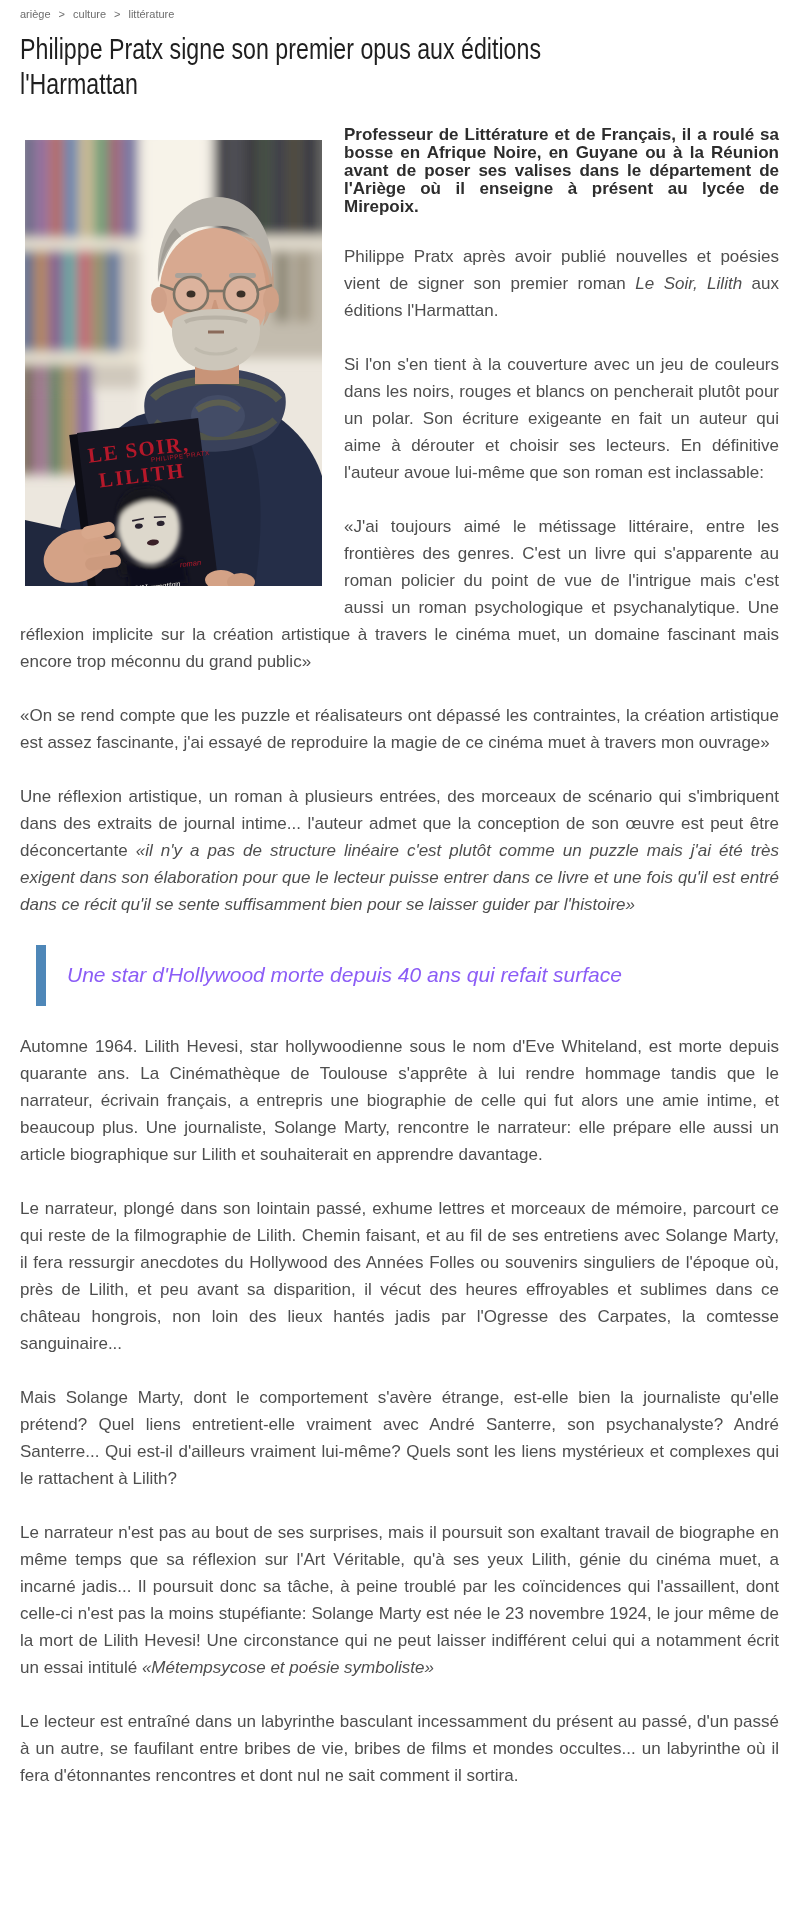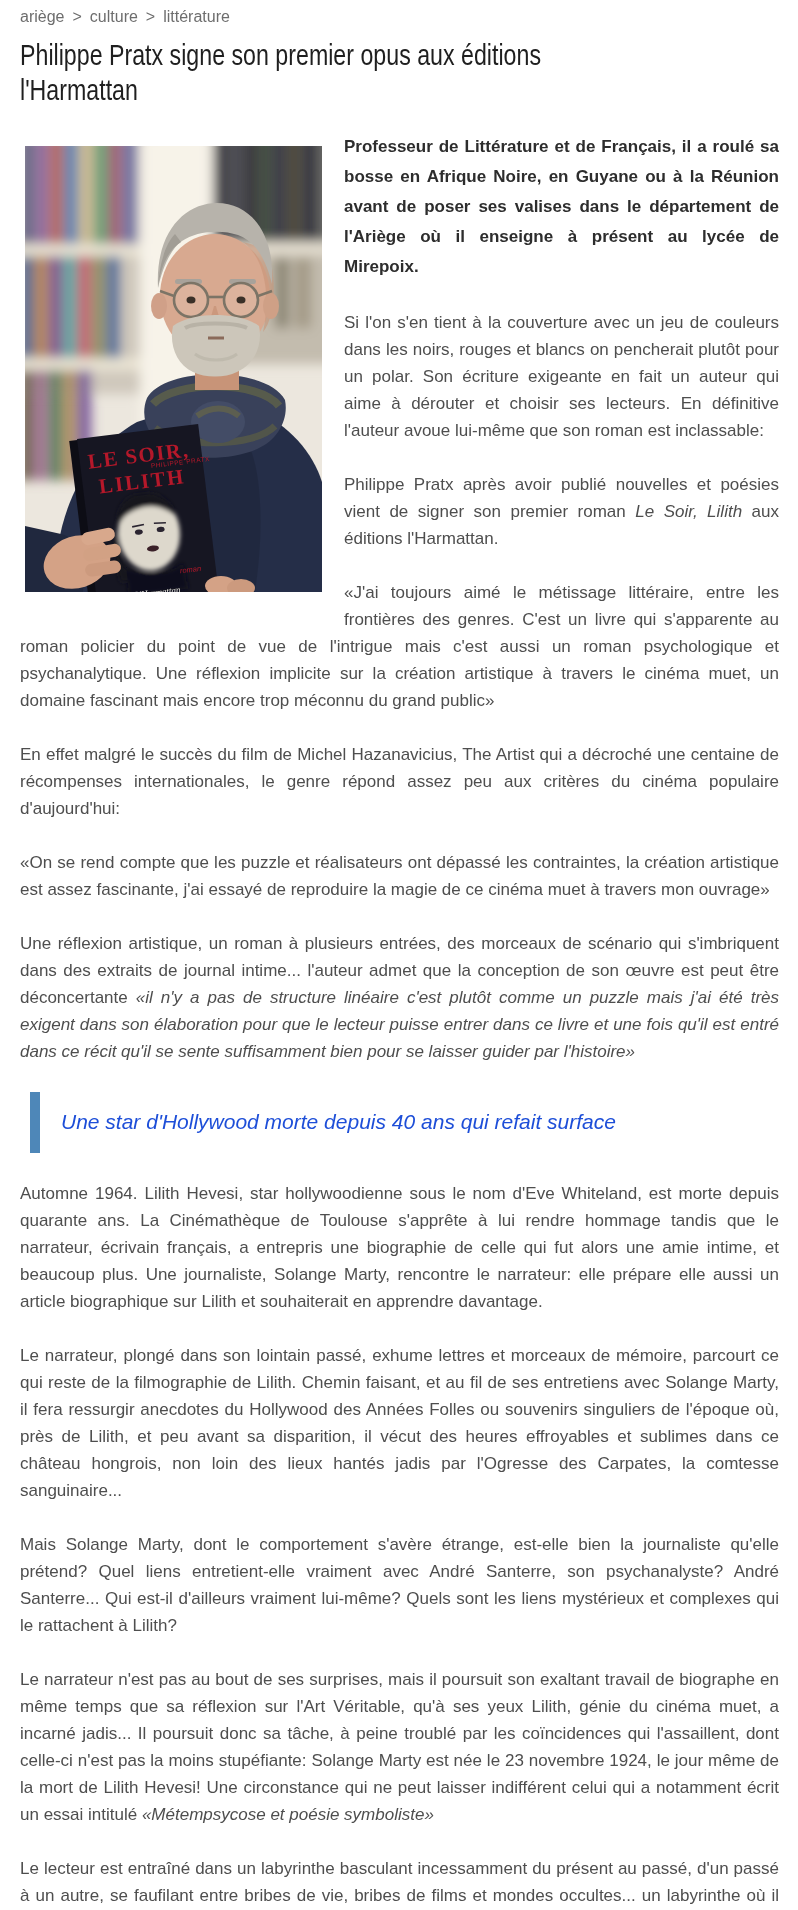--- a/index.html
+++ b/index.html
@@ -1,28 +1,28 @@
 <!DOCTYPE html>
 <html lang="fr"><head>
 <meta charset="utf-8">
 <style>
   html,body{margin:0;padding:0;background:#ffffff;}
   body{width:798px;font-family:"Liberation Sans",sans-serif;color:#4e4e4e;-webkit-font-smoothing:antialiased;}
   .page{padding:6px 19px 26px 20px;}
-  .breadcrumb{font-size:16px;color:#6d6d6d;margin:2px 0 12px;text-align:left;}
+  .breadcrumb{font-size:11px;color:#6d6d6d;margin:2px 0 12px;text-align:left;}
   .breadcrumb a{color:#6d6d6d;text-decoration:none;cursor:pointer;}
   .crumb-sep{margin:0 8px;color:#6d6d6d;}
   h1.title{margin:0 0 24px;font-weight:400;font-size:29px;line-height:35px;color:#1f1f1f;width:760px;transform:scaleX(0.8);transform-origin:0 0;}
   .article{font-size:17px;line-height:27px;text-align:justify;}
   .article p{margin:0 0 27px;}
   .photo{float:left;margin:14px 22px 18px 5px;display:block;background:#ddd;}
-  .intro{font-weight:700;color:#2d2d2d;line-height:30px;margin-bottom:21px;}
+  .intro{font-weight:700;color:#2d2d2d;line-height:18px;margin-bottom:21px;}
   .quote{}
   .iq{font-style:italic;}
-  .subhead{border-left:10px solid #4e87b8;margin:0 0 27px 10px;padding:17px 0 18px 21px;font-size:21px;line-height:26px;font-style:italic;color:#1d4ed8;text-align:left;}
+  .subhead{border-left:10px solid #4e87b8;margin:0 0 27px 16px;padding:17px 0 18px 21px;font-size:21px;line-height:26px;font-style:italic;color:#8b5cf6;text-align:left;}
 </style>
 </head>
 <body>
 
 <div class="page">
 
   <nav class="breadcrumb">
     <a>ariège</a><span class="crumb-sep">&gt;</span><a>culture</a><span class="crumb-sep">&gt;</span><a>littérature</a>
   </nav>
 
@@ -149,27 +149,26 @@
           <rect x="58" y="400" width="38" height="13" rx="6.5" fill="#d2a184" transform="rotate(-10 77 406)"></rect>
           <rect x="60" y="416" width="36" height="13" rx="6.5" fill="#cc9a7e" transform="rotate(-8 78 422)"></rect>
           <ellipse cx="196" cy="440" rx="16" ry="10" fill="#d4a286"></ellipse>
           <ellipse cx="216" cy="442" rx="14" ry="9" fill="#cc9a7e"></ellipse>
         </g>
       </g>
     </svg>
 
     <p class="intro">Professeur de Littérature et de Français, il a roulé sa bosse en Afrique Noire, en Guyane ou à la Réunion avant de poser ses valises dans le département de l'Ariège où il enseigne à présent au lycée de Mirepoix.</p>
 
+    <p><span>Philippe Pratx après avoir publié nouvelles et poésies vient de signer son premier roman </span><span class="iq">Le Soir, Lilith</span><span> aux éditions l'Harmattan.</span></p>
+
     <p>Si l'on s'en tient à la couverture avec un jeu de couleurs dans les noirs, rouges et blancs on pencherait plutôt pour un polar. Son écriture exigeante en fait un auteur qui aime à dérouter et choisir ses lecteurs. En définitive l'auteur avoue lui-même que son roman est inclassable:</p>
-
-    <p><span>Philippe Pratx après avoir publié nouvelles et poésies vient de signer son premier roman </span><span class="iq">Le Soir, Lilith</span><span> aux éditions l'Harmattan.</span></p>
 
     <p class="quote">«J'ai toujours aimé le métissage littéraire, entre les frontières des genres. C'est un livre qui s'apparente au roman policier du point de vue de l'intrigue mais c'est aussi un roman psychologique et psychanalytique. Une réflexion implicite sur la création artistique à travers le cinéma muet, un domaine fascinant mais encore trop méconnu du grand public»</p>
 
-    <p>En effet malgré le succès du film de Michel Hazanavicius, The Artist qui a décroché une centaine de récompenses internationales, le genre répond assez peu aux critères du cinéma populaire d'aujourd'hui:</p>
 
     <p class="quote">«On se rend compte que les puzzle et réalisateurs ont dépassé les contraintes, la création artistique est assez fascinante, j'ai essayé de reproduire la magie de ce cinéma muet à travers mon ouvrage»</p>
 
     <p><span>Une réflexion artistique, un roman à plusieurs entrées, des morceaux de scénario qui s'imbriquent dans des extraits de journal intime... l'auteur admet que la conception de son œuvre est peut être déconcertante </span><span class="iq">«il n'y a pas de structure linéaire c'est plutôt comme un puzzle mais j'ai été très exigent dans son élaboration pour que le lecteur puisse entrer dans ce livre et une fois qu'il est entré dans ce récit qu'il se sente suffisamment bien pour se laisser guider par l'histoire»</span></p>
 
     <div class="subhead">Une star d'Hollywood morte depuis 40 ans qui refait surface</div>
 
     <p>Automne 1964. Lilith Hevesi, star hollywoodienne sous le nom d'Eve Whiteland, est morte depuis quarante ans. La Cinémathèque de Toulouse s'apprête à lui rendre hommage tandis que le narrateur, écrivain français, a entrepris une biographie de celle qui fut alors une amie intime, et beaucoup plus. Une journaliste, Solange Marty, rencontre le narrateur: elle prépare elle aussi un article biographique sur Lilith et souhaiterait en apprendre davantage.</p>
 
     <p>Le narrateur, plongé dans son lointain passé, exhume lettres et morceaux de mémoire, parcourt ce qui reste de la filmographie de Lilith. Chemin faisant, et au fil de ses entretiens avec Solange Marty, il fera ressurgir anecdotes du Hollywood des Années Folles ou souvenirs singuliers de l'époque où, près de Lilith, et peu avant sa disparition, il vécut des heures effroyables et sublimes dans ce château hongrois, non loin des lieux hantés jadis par l'Ogresse des Carpates, la comtesse sanguinaire...</p>

